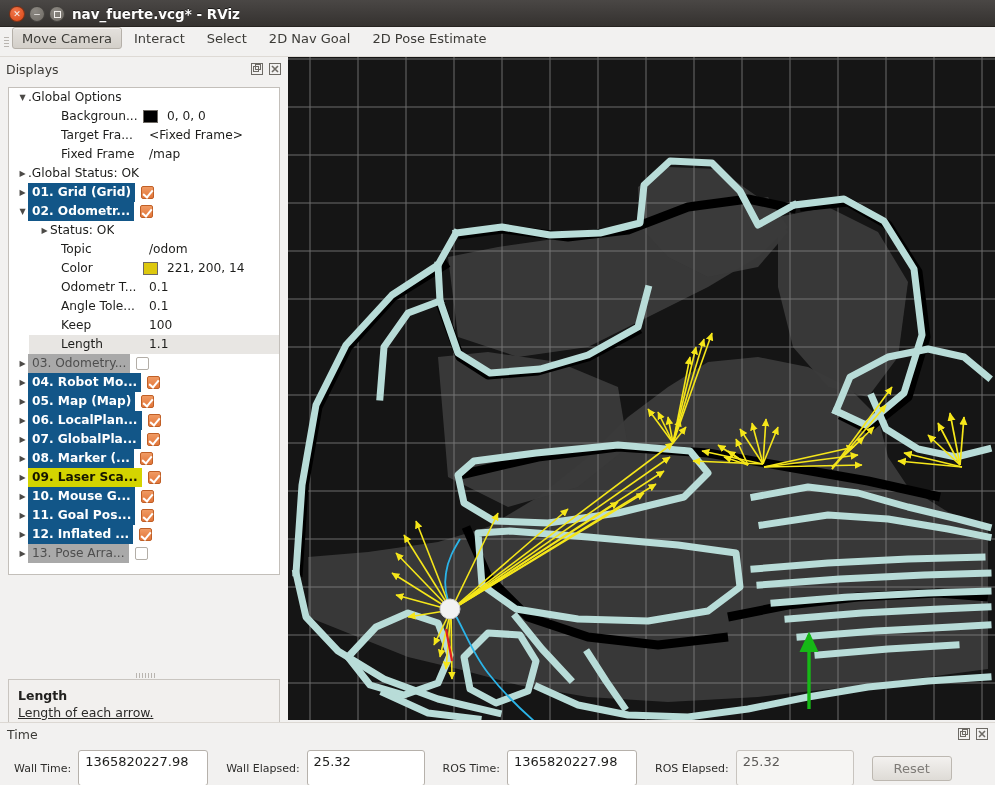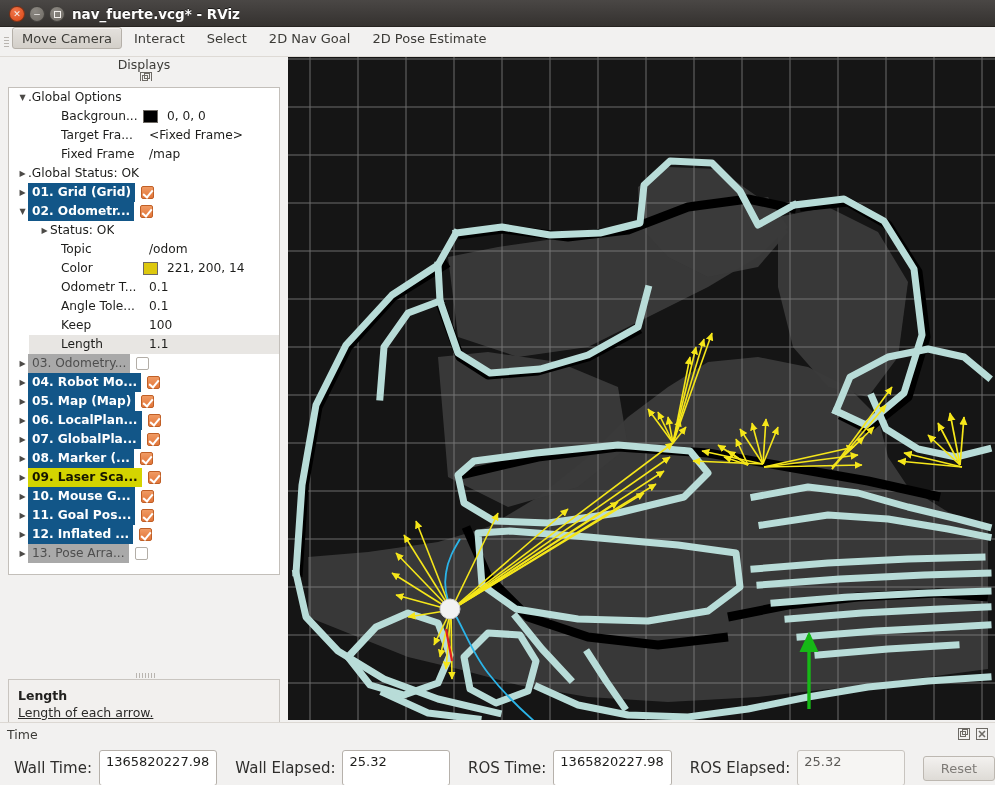--- a/index.html
+++ b/index.html
@@ -51,21 +51,21 @@
     border-radius: 3px;
   }
   .tb-item.active {
     background: linear-gradient(to bottom,#e4e1dd,#d3cfc9);
     border: 1px solid #b5b0a9; box-shadow: inset 0 1px 0 #f6f4f2;
   }
 
   
   #displays-header {
     position: absolute; left: 0; top: 57px; width: 288px; height: 24px;
-    display: flex; align-items: center; padding: 0 6px; flex-direction: column;
+    display: flex; align-items: center; padding: 0 6px;
   }
   #displays-title { font-size: 12.5px; color: #3c3b37; flex: 1; }
   .pico { width: 14px; height: 14px; margin-left: 4px; color: #6d6a65;
     display:flex;align-items:center;justify-content:center; }
   .pico svg { display: block; }
 
   #displays-panel {
     position: absolute; left: 0; top: 81px; width: 288px; height: 639px;
     background: #f2f1f0;
   }
@@ -132,21 +132,21 @@
 
   
   #time-panel {
     position: absolute; left: 0; top: 722px; width: 995px; height: 63px;
     background: #f2f1f0; border-top: 1px solid #dcd8d3;
   }
   #time-title { position: absolute; left: 7px; top: 4px; font-size: 12.5px; color: #3c3b37; }
   #time-ico { position: absolute; right: 6px; top: 4px; display: flex; }
   #time-fields { position: absolute; left: 0; top: 28px; width: 995px; height: 34px;
     display: flex; align-items: center; padding-left: 14px; }
-  .tlabel { font-size: 15px; color: #2f2e2c; margin-right: 7px; white-space: nowrap; }
+  .tlabel { font-size: 11px; color: #2f2e2c; margin-right: 7px; white-space: nowrap; }
   .tinput {
     height: 36px; line-height: 22px; background: #ffffff; border: 1px solid #b6b1ab;
     border-radius: 3px; padding: 0 6px; font-size: 13px; color: #1d1d1b;
     margin-right: 18px; overflow: hidden; white-space: nowrap;
   }
   .tinput.dim { background: #f6f5f3; color: #5c5a57; border-color: #c8c4bf; }
   #w1 { width: 130px; } #w2 { width: 118px; } #w3 { width: 130px; } #w4 { width: 118px; }
   #reset-btn {
     width: 80px; height: 25px; line-height: 23px; text-align: center; font-size: 13px;
     color: #7e7b77; background: linear-gradient(to bottom,#f3f1ef,#dedbd6);

